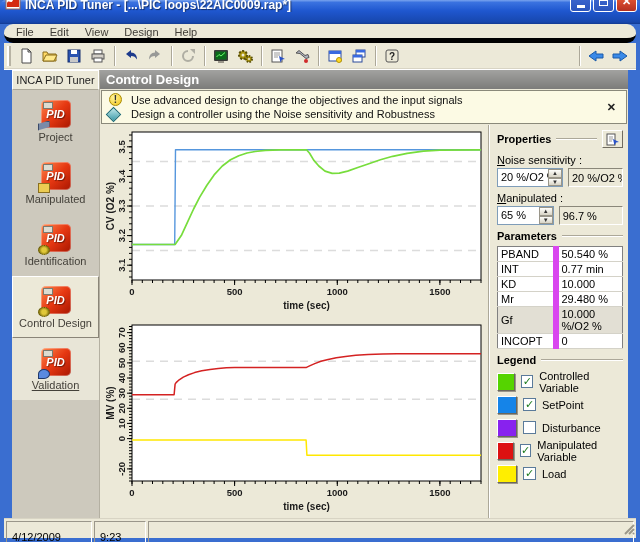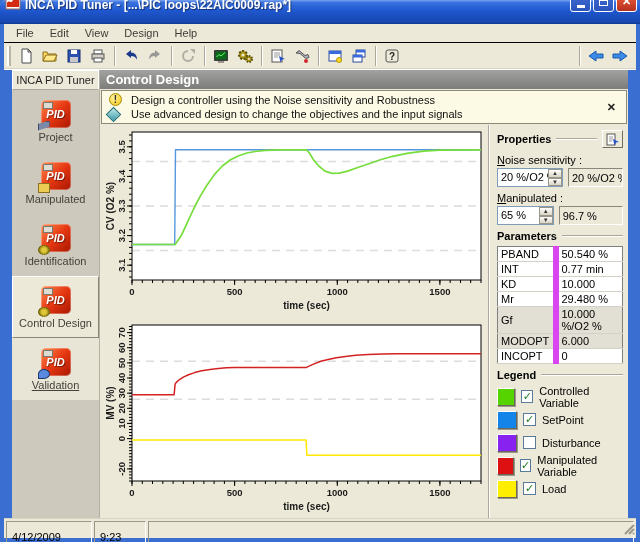--- a/index.html
+++ b/index.html
@@ -18,22 +18,22 @@
   }
   .title-text { color:#fff; font-weight:bold; font-size:12px; margin-left:4px; flex:1;
     white-space:nowrap; overflow:hidden; text-overflow:ellipsis; text-shadow:1px 1px 1px rgba(0,0,0,.5); }
   .winbtn { width:21px; height:21px; margin-left:2px; border:1px solid #fff; border-radius:3px;
     display:flex; align-items:center; justify-content:center; padding:0; cursor:default;
     background:linear-gradient(180deg,#8caef0,#3a64cc 40%,#2a54bc); }
   .winbtn.close { background:linear-gradient(180deg,#f4a08c,#dd5030 40%,#b43020); color:#fff; font-weight:bold; font-size:11px; }
   .g-min { width:8px; height:3px; background:#fff; margin-top:9px; }
   .g-max { width:9px; height:8px; border:1px solid #fff; border-top:3px solid #fff; }
   
-  .menubar { height:19px; flex:0 0 19px; background:#ece9d8; display:flex; align-items:center; padding-left:4px;
-    margin:0 4px; border-bottom:1px solid #000000; }
+  .menubar { height:19px; flex:0 0 19px; background:#ece9d8; display:flex; padding-left:4px;
+    margin:0 4px; border-bottom:5px solid #000000;border-radius:9px; }
   .menu-item { padding:2px 8px; color:#3f3c36; }
   .toolbar { height:27px; flex:0 0 27px; background:#ece9d8; display:flex; align-items:center; margin:0 4px; padding-left:2px;
     border-bottom:1px solid #fff; box-shadow:inset 0 -1px 0 #d8d4c4; }
   .tb-grip { width:3px; height:20px; border-left:2px solid #fff; border-right:2px solid #b8b4a4; margin:0 3px 0 1px; }
   .tb-btn { width:24px; height:23px; border:none; background:transparent; padding:0;
     display:flex; align-items:center; justify-content:center; }
   .tb-btn.disabled { opacity:.45; filter:grayscale(.8); }
   .tb-sep { width:1px; height:20px; background:#aca899; box-shadow:1px 0 0 #fff; margin:0 4px; }
   .tb-right { margin-left:auto; display:flex; align-items:center; margin-right:4px; }
   
@@ -301,22 +301,22 @@
 
     <div class="content">
       <div class="section-header">Control Design</div>
 
       <div class="infobar">
         <span class="info-icon">
           <span class="info-bang">!</span>
           <span class="info-diamond"></span>
         </span>
         <span class="info-lines">
+          <div>Use advanced design to change the objectives and the input signals</div>
           <div>Design a controller using the Noise sensitivity and Robustness</div>
-          <div>Use advanced design to change the objectives and the input signals</div>
         </span>
         <button class="info-close">✕</button>
       </div>
 
       <div class="content-row">
         <div class="charts">
           <svg id="chart0" width="384" height="190">
               <rect x="30" y="6" width="349" height="148" fill="#ffffff"></rect>
               <line x1="30" y1="124.4" x2="379" y2="124.4" stroke="#dcdcdc" stroke-width="1.5" stroke-dasharray="8 6"></line>
               <line x1="30" y1="80" x2="379" y2="80" stroke="#dcdcdc" stroke-width="1.5" stroke-dasharray="8 6"></line>
@@ -584,24 +584,20 @@
                   <td>10.000</td>
                 </tr>
                 <tr>
                   <td class="pname">Mr</td>
                   <td>29.480 %</td>
                 </tr>
                 <tr class="gray">
                   <td class="pname">Gf</td>
                   <td>10.000 %/O2 %</td>
                 </tr>
-                <tr class="gray">
-                  <td class="pname">MODOPT</td>
-                  <td>6.000</td>
-                </tr>
                 <tr>
                   <td class="pname">INCOPT</td>
                   <td>0</td>
                 </tr>
               </tbody>
             </table>
 
           <div class="group-hd">
             <span>Legend</span>
             <span class="rule"></span>

